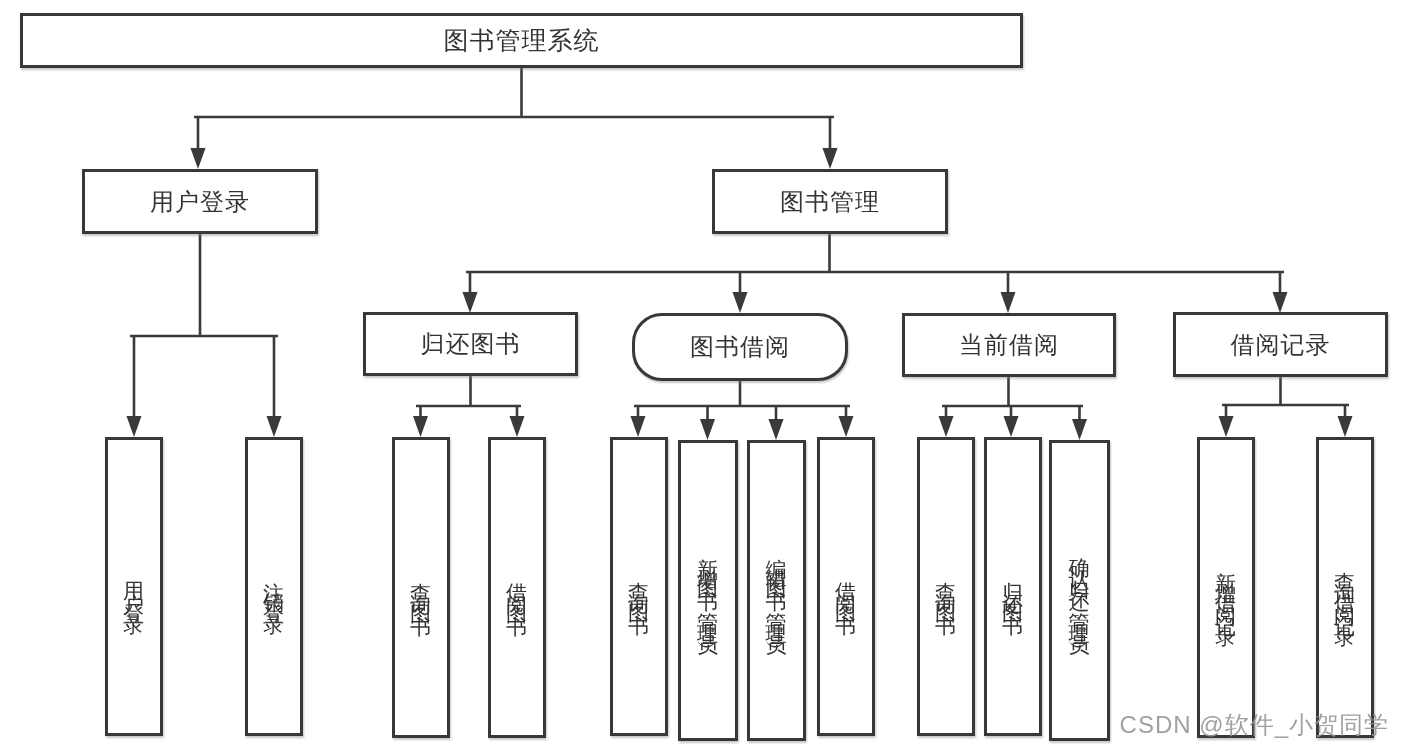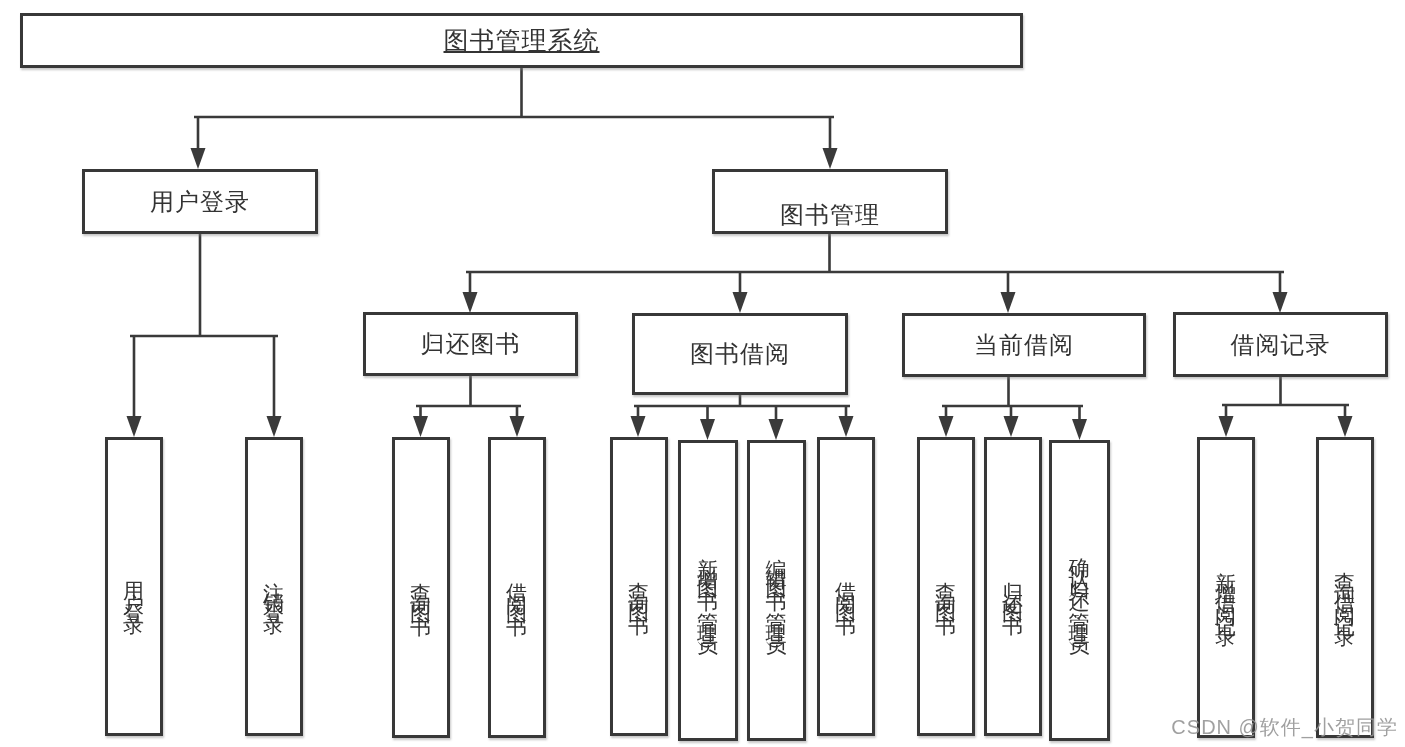--- a/index.html
+++ b/index.html
@@ -63,23 +63,23 @@
   .vbox .vtext {
     writing-mode: vertical-rl;
     text-orientation: mixed;
     font-size: 21px;
     line-height: 1;
     letter-spacing: 11px;
     white-space: nowrap;
   }
   .watermark {
     position: absolute;
-    right: 7px;
+    right: 16px;
     bottom: 6px;
-    font-size: 20px;
+    font-size: 24px;
     color: rgba(150,150,150,0.9);
     letter-spacing: 1px;
     white-space: nowrap;
   }
 </style>
 </head>
 <body>
 
 <div id="stage">
 
@@ -126,38 +126,38 @@
       <path class="arr" d="M1079.5 440 l-7.5 -21 h15 Z"></path>
     </g>
 
     <g>
       <path class="ln" d="M1280.5 377 V405 M1222 405 H1349 M1226 405 V418 M1345 405 V418"></path>
       <path class="arr" d="M1226 437 l-7.5 -21 h15 Z"></path>
       <path class="arr" d="M1345 437 l-7.5 -21 h15 Z"></path>
     </g>
   </svg>
 
-  <div class="hbox root" style="left:20px; top:13px; width:1003px; height:55px;text-decoration:underline;">
+  <div class="hbox root" style="left:20px; top:13px; width:1003px; height:55px;">
     <span class="hlabel">图书管理系统</span>
   </div>
 
   <div class="hbox" style="left:82px; top:169px; width:236px; height:65px;">
     <span class="hlabel">用户登录</span>
   </div>
-  <div class="hbox" style="left:712px; top:169px; width:236px; height:65px;align-items:flex-end;">
+  <div class="hbox" style="left:712px; top:169px; width:236px; height:65px;">
     <span class="hlabel">图书管理</span>
   </div>
 
   <div class="hbox" style="left:363px; top:312px; width:215px; height:64px;">
     <span class="hlabel">归还图书</span>
   </div>
-  <div class="hbox" style="left:632px; top:313px; width:216px; height:82px;">
+  <div class="hbox" style="left:632px; top:313px; width:216px; height:68px;border-radius:30px;">
     <span class="hlabel">图书借阅</span>
   </div>
-  <div class="hbox" style="left:902px; top:313px; width:244px; height:64px;">
+  <div class="hbox" style="left:902px; top:313px; width:214px; height:64px;">
     <span class="hlabel">当前借阅</span>
   </div>
   <div class="hbox" style="left:1173px; top:312px; width:215px; height:65px;font-family:Liberation Mono, monospace;">
     <span class="hlabel">借阅记录</span>
   </div>
 
   <div class="vbox" style="left:105px; top:437px; width:58px; height:299px;">
     <span class="vtext">用户登录</span>
   </div>
   <div class="vbox" style="left:245px; top:437px; width:58px; height:299px;">

